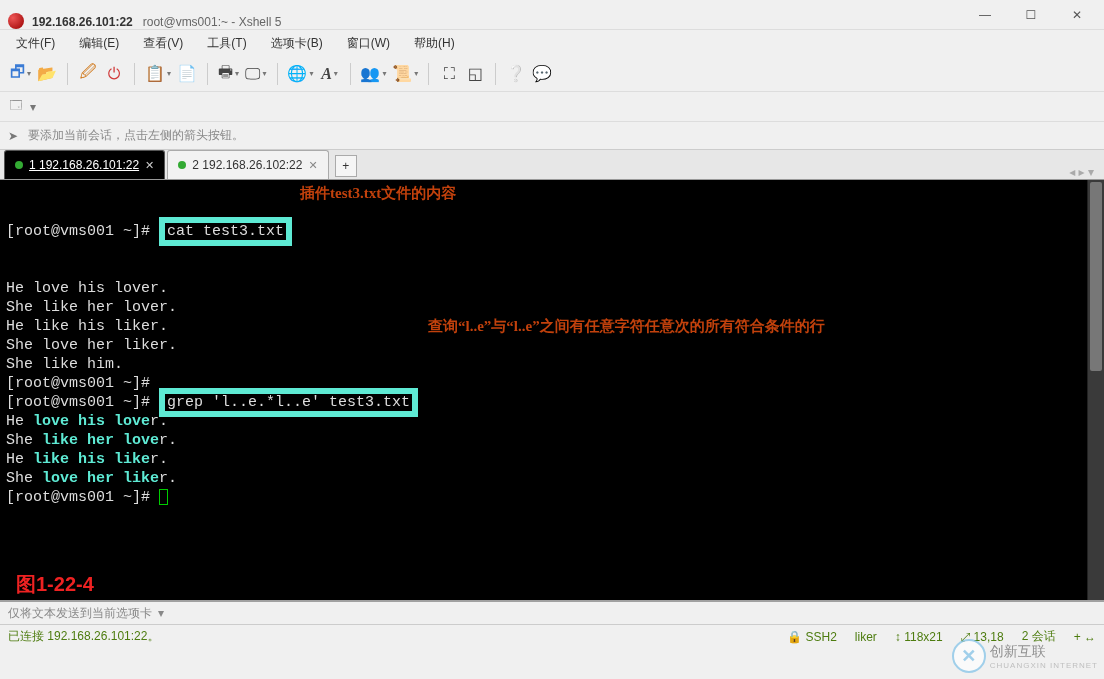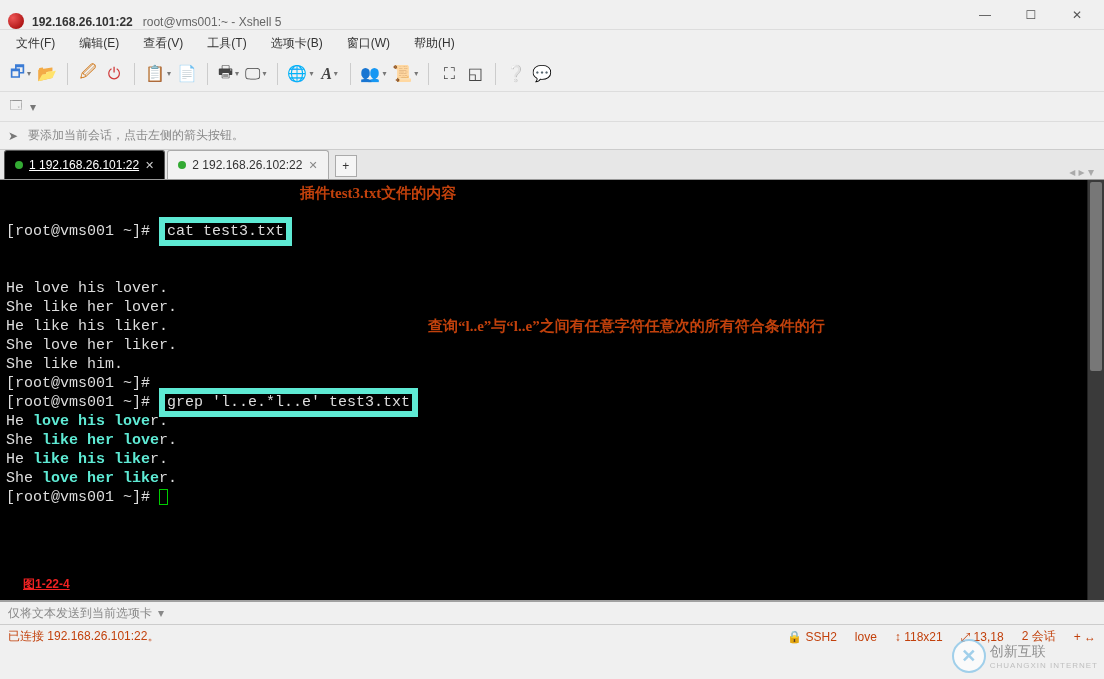--- a/index.html
+++ b/index.html
@@ -47,30 +47,30 @@
   .tabstrip .scroll-arrows { margin-left:auto; display:flex; gap:2px; color:#aaa; padding-right:6px;}
   
   
   .terminal-wrap { position:relative; background:#000; height:420px; display:flex;}
   .terminal { flex:1; background:#000; color:#ddd; font-family:"Consolas","Courier New",monospace; font-size:15px; line-height:19px; padding:4px 6px; white-space:pre; overflow:hidden; position:relative;}
   .terminal .line { white-space:pre;}
   .hl { color:#5eead4; font-weight:bold;}
   .redbox { border:6px solid #5eead4; padding:0 2px;}
   .anno { color:#c2410c; font-weight:bold; position:absolute; font-family:Liberation Serif, serif; font-size:15px;}
   .cursor-block { display:inline-block; width:9px; height:16px; border:1px solid #0c0; vertical-align:middle;}
-  .figlabel { position:absolute; left:23px; bottom:6px; color:#e22; font-weight:bold; font-family:"Microsoft YaHei",sans-serif; font-size:12px;text-decoration:underline;}
+  .figlabel { position:absolute; left:16px; bottom:6px; color:#e22; font-weight:bold; font-family:"Microsoft YaHei",sans-serif; font-size:20px;}
   .term-scrollbar { width:17px; background:#3a3a3a; border-left:1px solid #222;}
   .term-scrollbar .thumb { background:#777; height:45%; margin:2px; border-radius:2px;}
   
   
   .sendbar { height:24px; border-top:2px solid #a0a0a0; display:flex; align-items:center; padding:0 8px; gap:6px; background:#f0f0f0; color:#888;}
   .sendbar .drop-icon { color:#888; cursor:pointer;}
   .sendbar .send-label { font-size:12px;}
   
-  .statusbar { height:24px; border-top:1px solid #ccc; display:flex; align-items:center; padding:0 8px; font-size:12px; color:#c2410c;}
+  .statusbar { height:24px; border-top:1px solid #ccc; display:flex; align-items:center; padding:0 8px; font-size:12px; color:#4d7c0f;}
   .statusbar .status-left {}
   .statusbar .status-right { margin-left:auto; display:flex; gap:18px; align-items:center;}
   
   
   .watermark { position:absolute; right:6px; bottom:6px; display:flex; align-items:center; gap:4px; opacity:0.7;}
   .watermark .wm-circle { width:34px; height:34px; border:2px solid #7fc2e8; border-radius:50%; display:flex; align-items:center; justify-content:center; color:#7fc2e8; font-weight:bold; font-size:18px; background:#fff;}
   .watermark .wm-text { font-size:14px; color:#666;}
   .watermark .wm-sub { font-size:8px; color:#aaa; display:block; letter-spacing:1px;}
 </style>
 </head>
@@ -191,21 +191,21 @@
 
 <div class="sendbar">
   <span class="send-label">仅将文本发送到当前选项卡</span>
   <span class="drop-icon">▾</span>
 </div>
 
 <div class="statusbar">
   <span class="status-left">已连接 192.168.26.101:22。</span>
   <div class="status-right">
     <span><span>🔒</span> <span>SSH2</span></span>
-    <span>love</span>
+    <span>liker</span>
     <span><span>↕</span> <span>118x21</span></span>
     <span><span>⤢</span> <span>13,18</span></span>
     <span>2 会话</span>
     <span>+  ↔</span>
   </div>
 </div>
 
 <div class="watermark">
   <div class="wm-circle">✕</div>
   <div>

